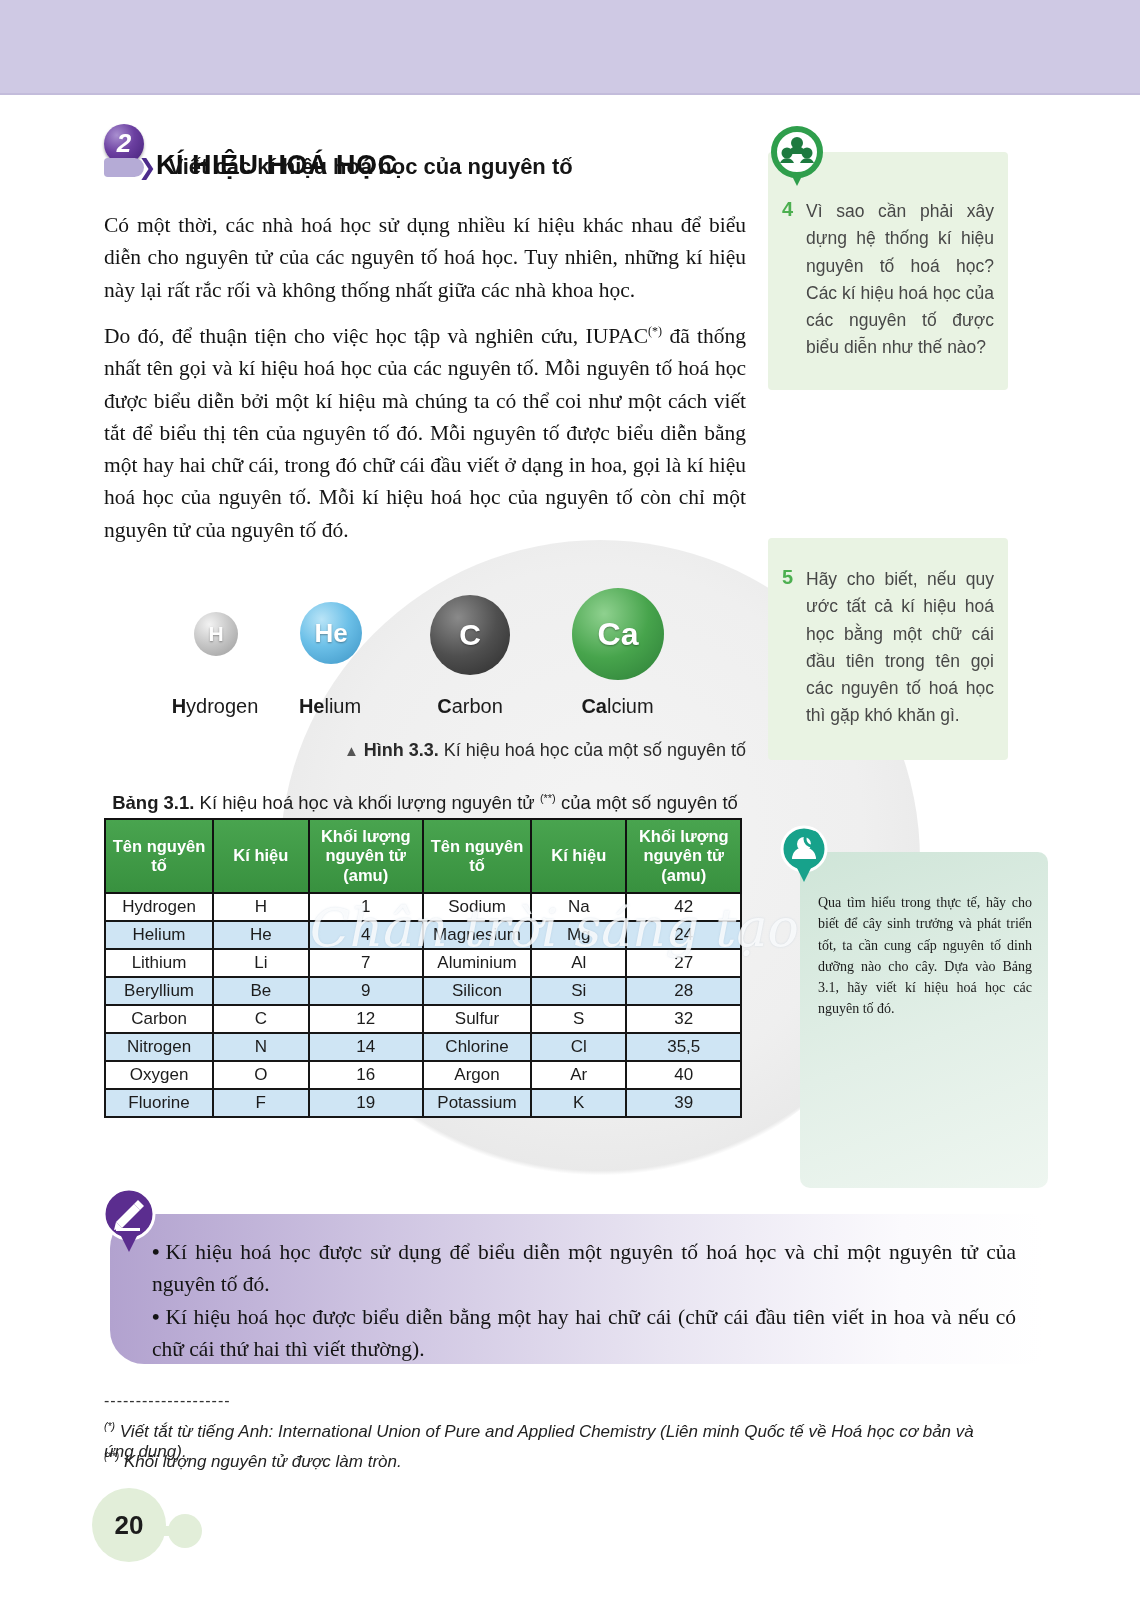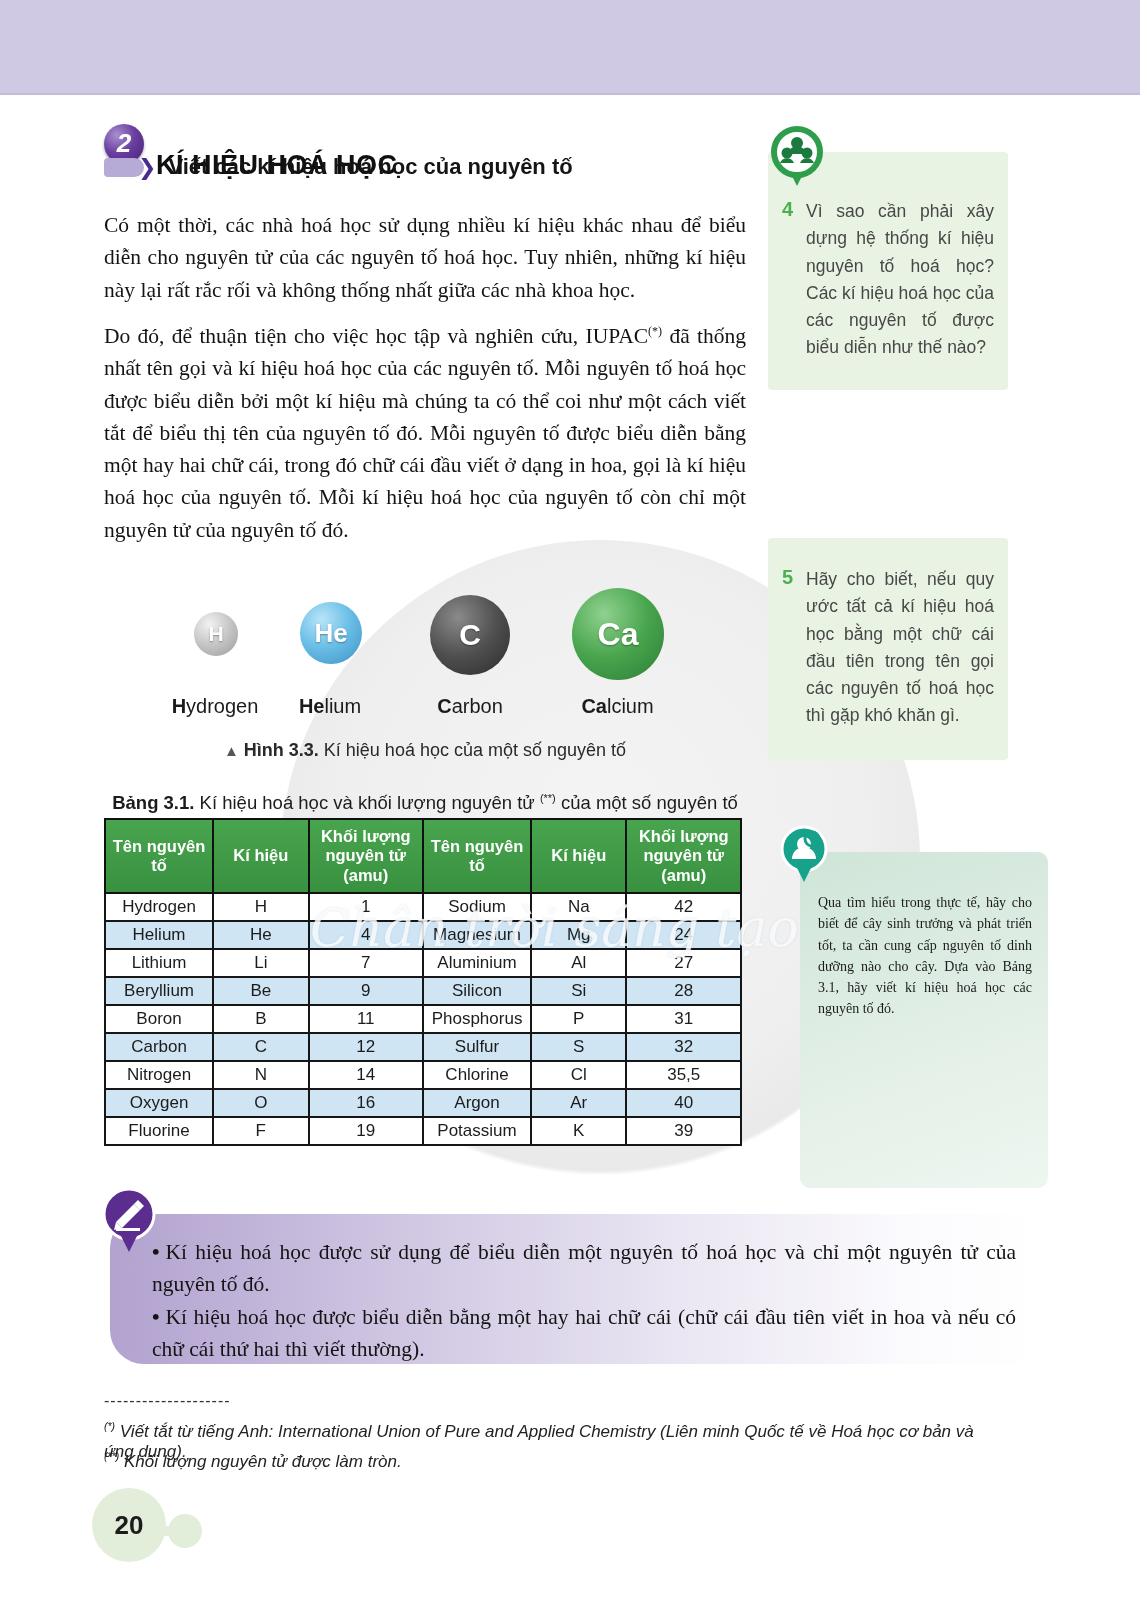--- a/index.html
+++ b/index.html
@@ -60,21 +60,21 @@
   .sphere-c  { left:430px; top:595px; width:80px; height:80px; font-size:30px;
     background:radial-gradient(circle at 35% 28%, #8a8a8a 0%, #4f4f4f 50%, #2b2b2b 100%); }
   .sphere-ca { left:572px; top:588px; width:92px; height:92px; font-size:32px;
     background:radial-gradient(circle at 35% 28%, #8fd18f 0%, #47a44c 50%, #2c7d37 100%); }
   .el-label { position:absolute; z-index:2; top:695px; font-family:"Liberation Sans", sans-serif; font-size:20px; color:#1b1b1b; text-align:center; }
   .el-label b { font-weight:bold; }
   .lbl-h { left:160px; width:110px; }
   .lbl-he { left:280px; width:100px; }
   .lbl-c { left:415px; width:110px; }
   .lbl-ca { left:555px; width:125px; }
-  .fig-caption { position:absolute; left:104px; top:740px; width:642px; z-index:2; text-align:center;
+  .fig-caption { position:absolute; left:104px; top:740px; width:642px; z-index:2; text-align:right;
     font-family:"Liberation Sans", sans-serif; font-size:18px; color:#2a2a2a; }
   .fig-caption .tri { color:#555; font-size:15px; }
   .fig-caption b { font-weight:bold; }
   
   .table-title { position:absolute; left:104px; top:792px; width:642px; z-index:2; text-align:center;
     font-family:"Liberation Sans", sans-serif; font-size:18.5px; color:#1c1c1c; }
   .table-title b { font-weight:bold; }
   .table-title sup { font-size:11px; }
   .el-table-wrap { position:absolute; left:104px; top:818px; width:638px; z-index:3; }
   table.el-table { width:100%; border-collapse:collapse; font-family:"Liberation Sans", sans-serif; }
@@ -206,28 +206,20 @@
           </tr>
           <tr>
             <td>Beryllium</td>
             <td>Be</td>
             <td>9</td>
             <td>Silicon</td>
             <td>Si</td>
             <td>28</td>
           </tr>
           <tr>
-            <td>Boron</td>
-            <td>B</td>
-            <td>11</td>
-            <td>Phosphorus</td>
-            <td>P</td>
-            <td>31</td>
-          </tr>
-          <tr>
             <td>Carbon</td>
             <td>C</td>
             <td>12</td>
             <td>Sulfur</td>
             <td>S</td>
             <td>32</td>
           </tr>
           <tr>
             <td>Nitrogen</td>
             <td>N</td>

